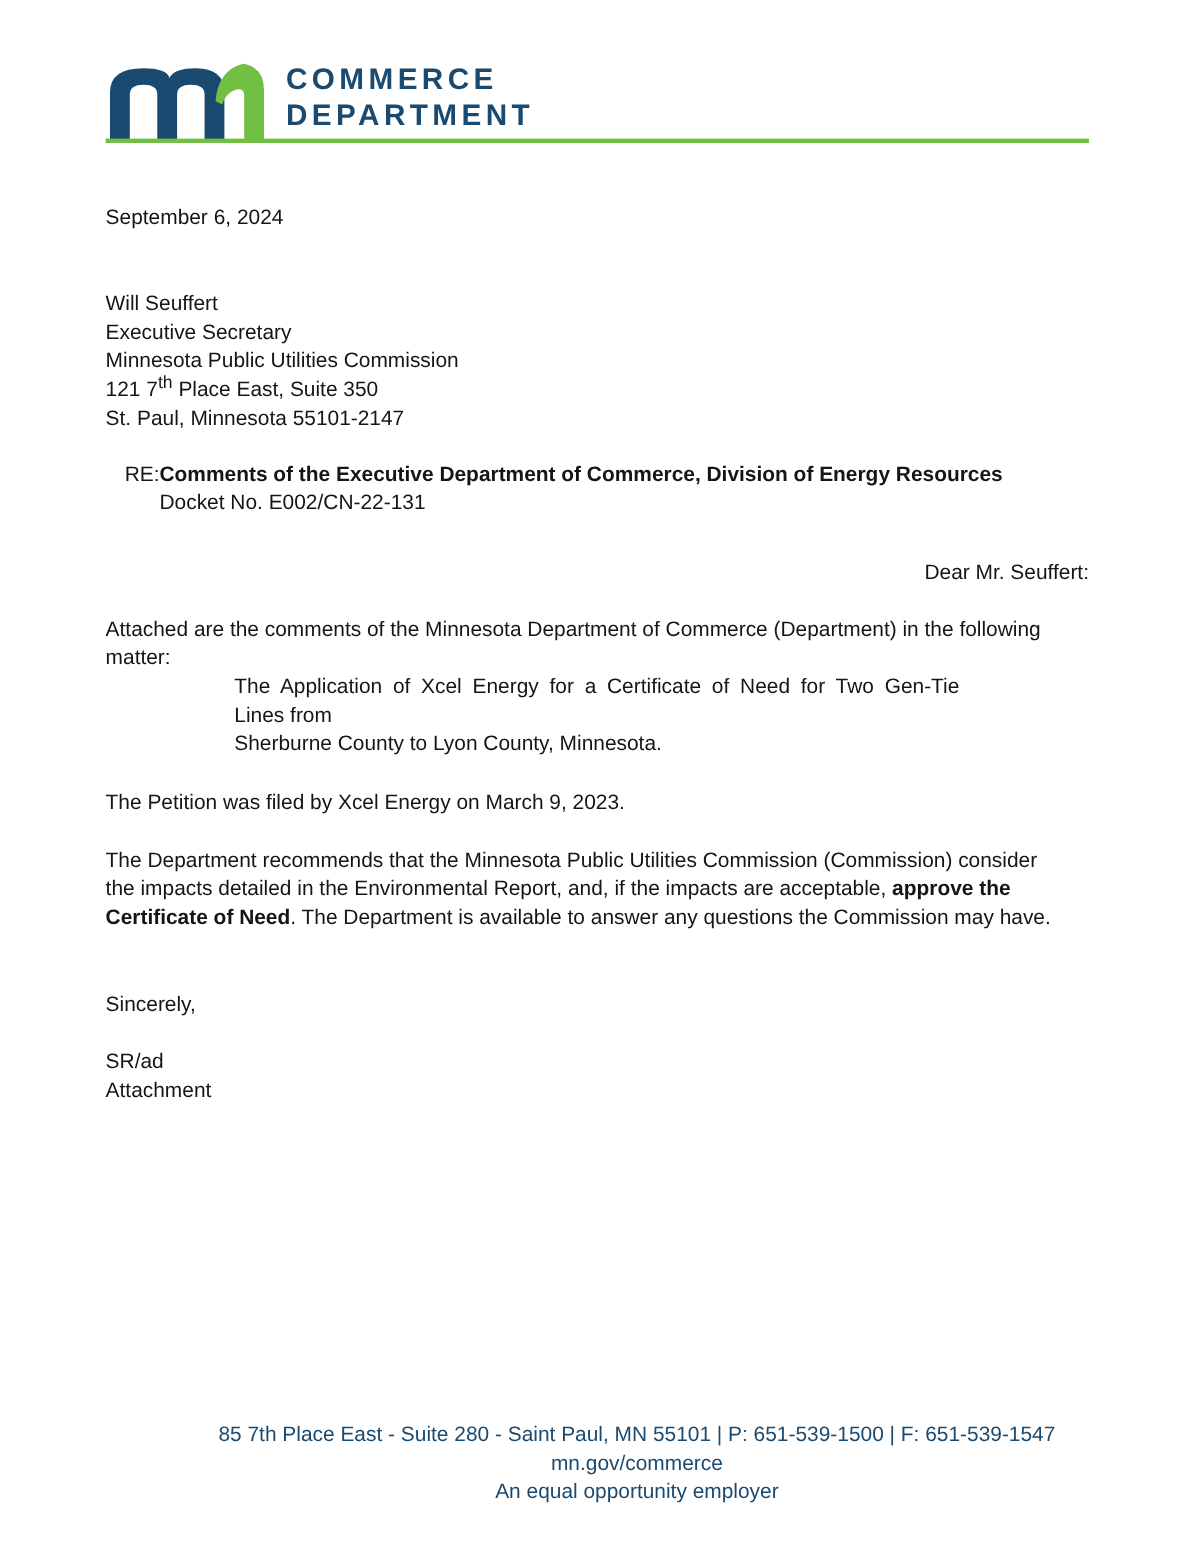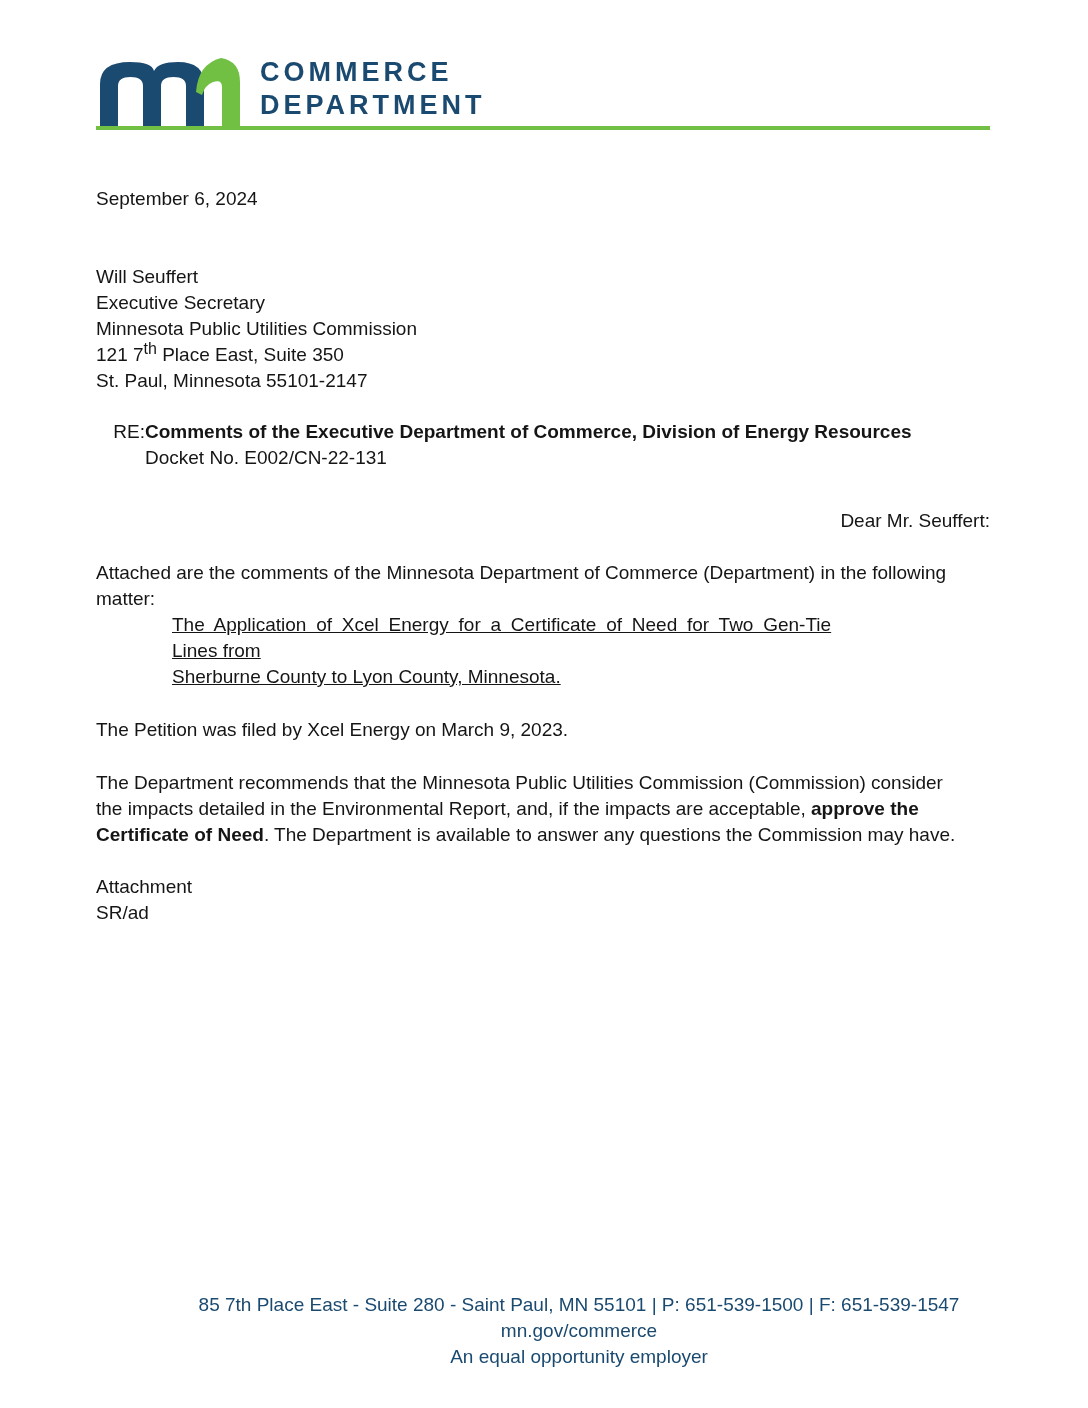--- a/index.html
+++ b/index.html
@@ -42,21 +42,21 @@
     width:894px;
   }
   .pre{white-space:pre-line;}
   .b{font-weight:bold;}
   .date-line{margin:0 0 0 0;}
   .recipient{margin-top:52px;}
   .re-block{margin-top:25px;display:flex;}
   .re-label{width:49px;flex:none;text-align:right;}
   .salutation{margin-top:37px;text-align:right;}
   .p1{margin-top:26px;}
-  .matter{margin-left:76px;text-decoration:underline;}
+  .matter{margin-left:117px;}
   .wide-words{word-spacing:4.5px;}
   .p2{margin-top:27px;}
   .p3{margin-top:27px;}
   .sincerely{margin-top:53px;}
   .sig-block{margin-top:49px;}
   .initials-block{margin-top:26px;}
   sup{font-size:16px;line-height:0;}
   .footer{
     position:absolute;
     left:0; top:1292px;
@@ -111,25 +111,26 @@
     <div class="matter">
       <div class="wide-words">The Application of Xcel Energy for a Certificate of Need for Two Gen-Tie</div>
       <div>Lines from</div>
       <div>Sherburne County to Lyon County, Minnesota.</div>
     </div>
 
     <div class="p2">The Petition was filed by Xcel Energy on March 9, 2023.</div>
 
     <div class="p3"><span>The Department recommends that the Minnesota Public Utilities Commission (Commission) consider</span><br><span>the impacts detailed in the Environmental Report, and, if the impacts are acceptable, </span><span class="b">approve the</span><br><span class="b">Certificate of Need</span><span>. The Department is available to answer any questions the Commission may have.</span></div>
 
+    <div class="sincerely">Sincerely,</div>
 
 
     <div class="initials-block">
+      <div>SR/ad</div>
       <div>Attachment</div>
-      <div>SR/ad</div>
     </div>
 
   </div>
 
   <div class="footer">
     <div>85 7th Place East - Suite 280 - Saint Paul, MN 55101 | P: 651-539-1500 | F: 651-539-1547</div>
     <div>mn.gov/commerce</div>
     <div>An equal opportunity employer</div>
   </div>
 

